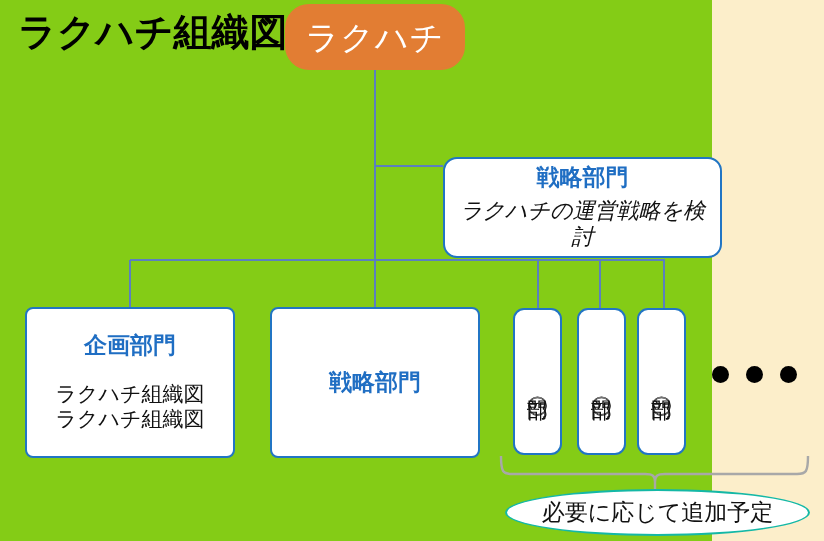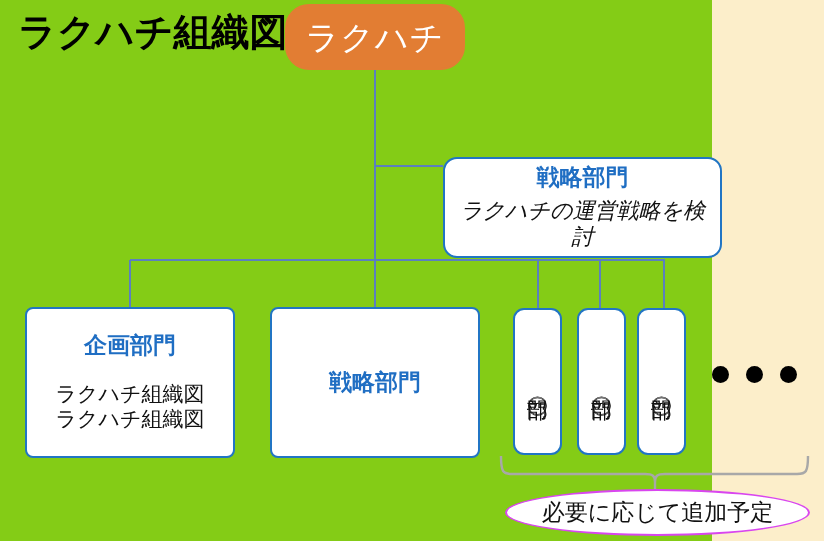--- a/index.html
+++ b/index.html
@@ -149,21 +149,21 @@
 
   
   #note-callout {
     position: absolute;
     left: 505px;
     top: 489px;
     width: 305px;
     height: 47px;
     box-sizing: border-box;
     background: #ffffff;
-    border: 2px solid #d946ef;
+    border: 2px solid #14b8a6;
     border-radius: 50% / 50%;
     display: flex;
     align-items: center;
     justify-content: center;
     color: #111111;
     font-size: 23px;
     white-space: nowrap;
   }
 </style>
 </head>

